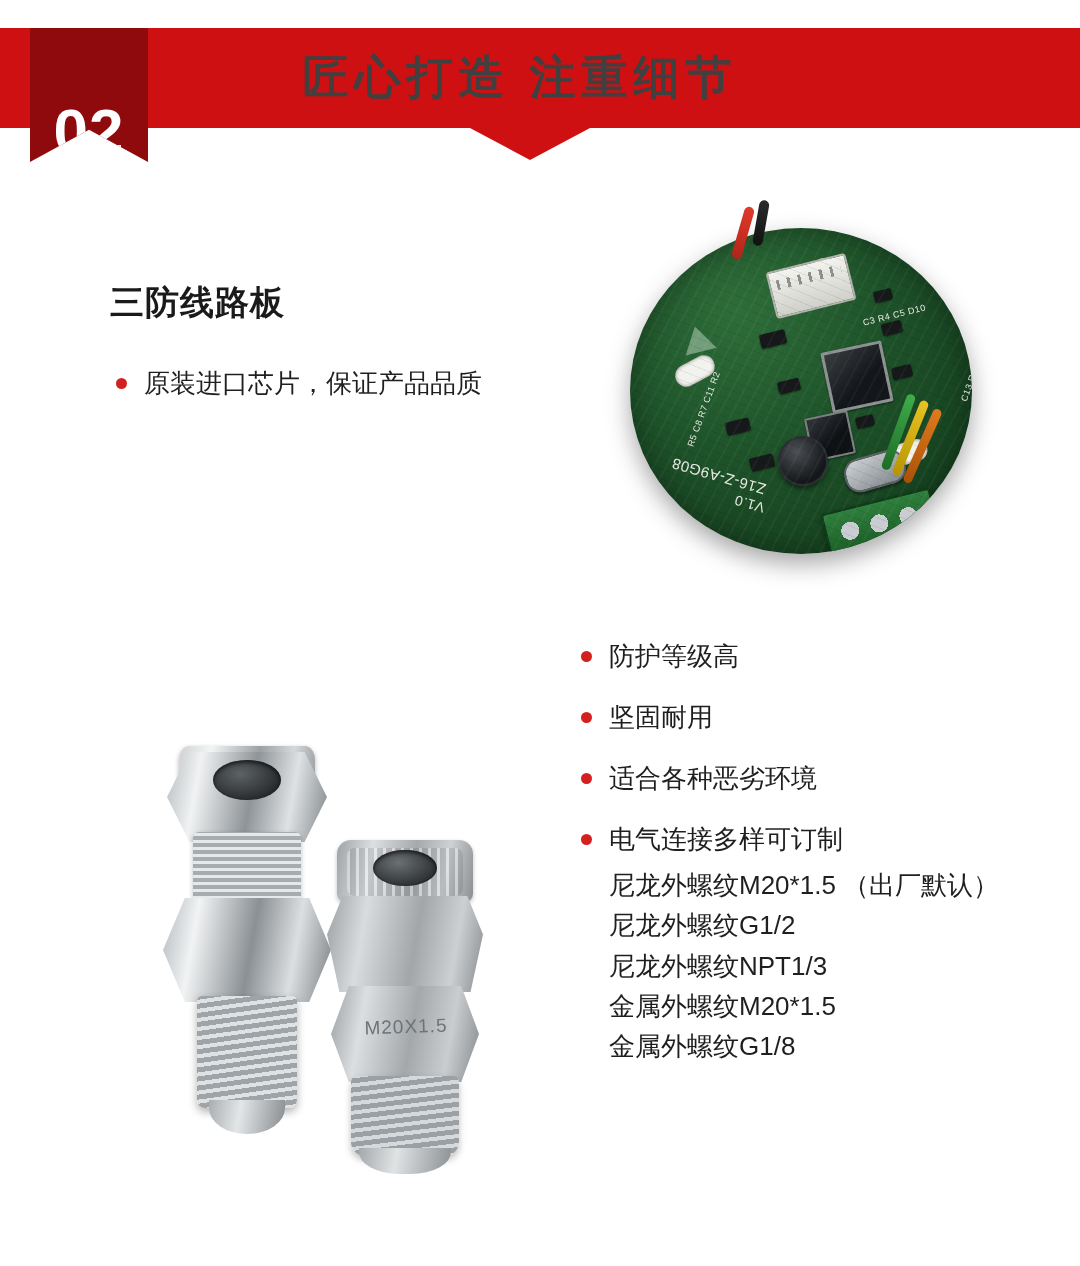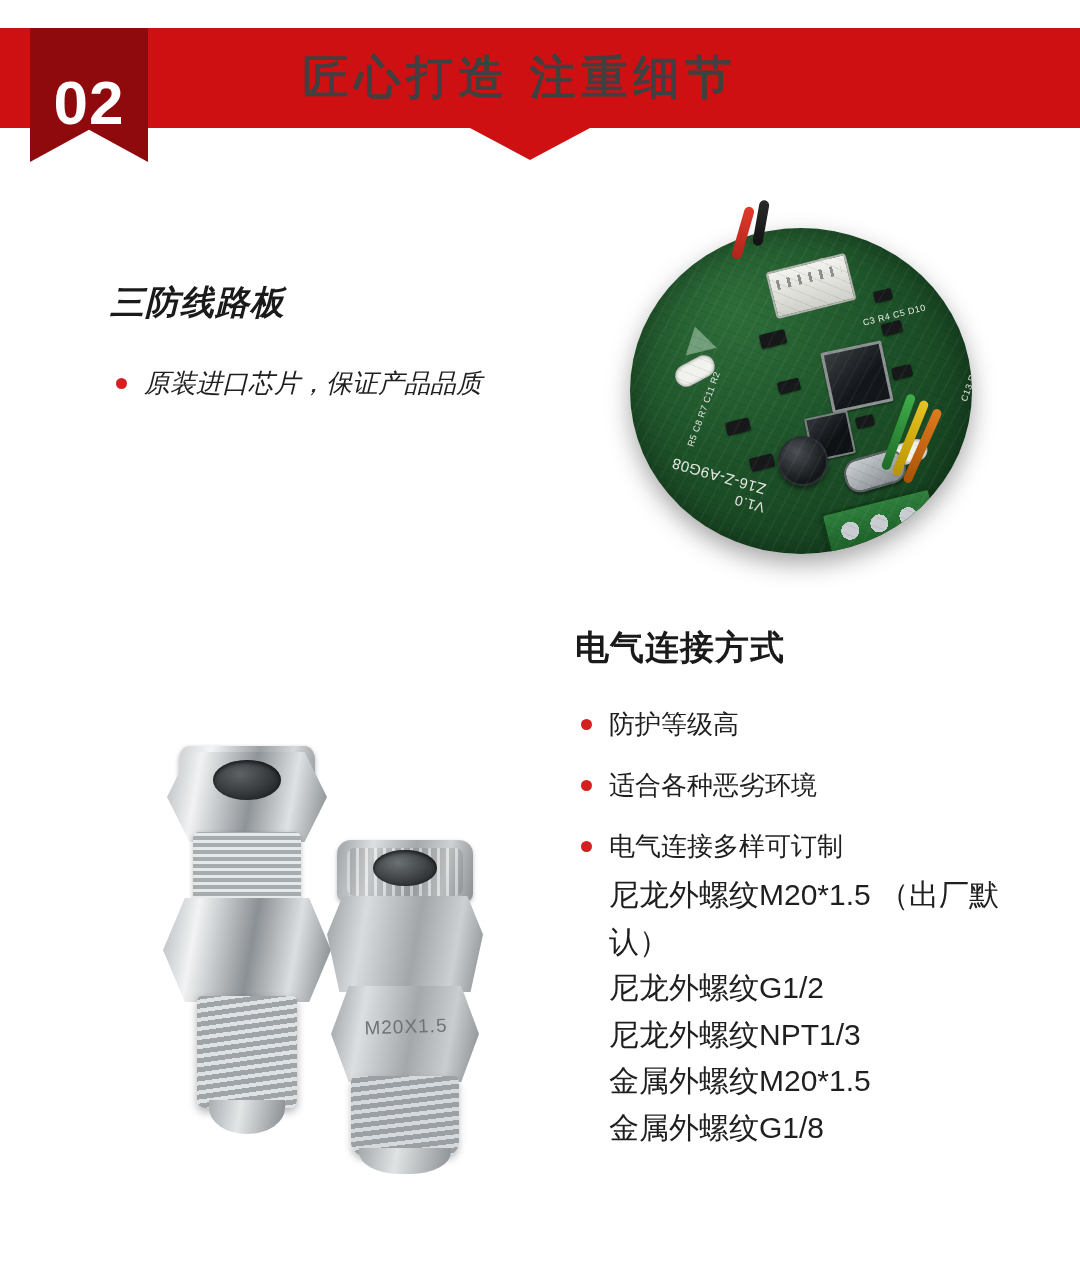--- a/index.html
+++ b/index.html
@@ -26,21 +26,21 @@
   }
   .banner-number-tab {
     position: absolute;
     left: 30px;
     top: 28px;
     width: 118px;
     height: 134px;
     background: #8f0a0c;
     clip-path: polygon(0 0, 100% 0, 100% 100%, 50% 76%, 0 100%);
     display: flex;
-    align-items: center;
+    align-items: flex-end;
     justify-content: center;
   }
   .banner-number {
     color: #ffffff;
     font-size: 62px;
     font-weight: bold;
     line-height: 1;
     margin-top: 16px;
     letter-spacing: 1px;
   }
@@ -98,32 +98,31 @@
     height: 11px;
     border-radius: 50%;
     background: #d4201f;
   }
   .bullet-list li .sub-lines {
     display: block;
     margin-top: 6px;
   }
   .bullet-list li .sub-lines span {
     display: block;
-    font-size: 30px;
+    font-size: 26px;
     line-height: 1.55;
     color: #1f1f1f;
   }
 
   
   #pcb-text {
     position: absolute;
     left: 110px;
     top: 280px;
     width: 460px;
-    font-style: italic;
   }
   #pcb-text .sect-heading { margin-bottom: 38px; }
 
   .pcb-photo {
     position: absolute;
     left: 610px;
     top: 200px;
     width: 400px;
     height: 370px;
   }
@@ -511,24 +510,26 @@
     <div class="connector-white"></div>
   </div>
   <div class="wire-red"></div>
   <div class="wire-black"></div>
   <div class="wire-green2"></div>
   <div class="wire-yellow"></div>
   <div class="wire-orange"></div>
 </div>
 
 <div id="conn-text">
-  <div class="sect-heading">电气连接方式</div>
   <ul class="bullet-list">
     <li>
       <span>防护等级高</span>
+    </li>
+    <li>
+      <span>坚固耐用</span>
     </li>
     <li>
       <span>适合各种恶劣环境</span>
     </li>
     <li>
       <span>电气连接多样可订制</span>
       <span class="sub-lines">
         <span>尼龙外螺纹M20*1.5 （出厂默认）</span>
         <span>尼龙外螺纹G1/2</span>
         <span>尼龙外螺纹NPT1/3</span>

